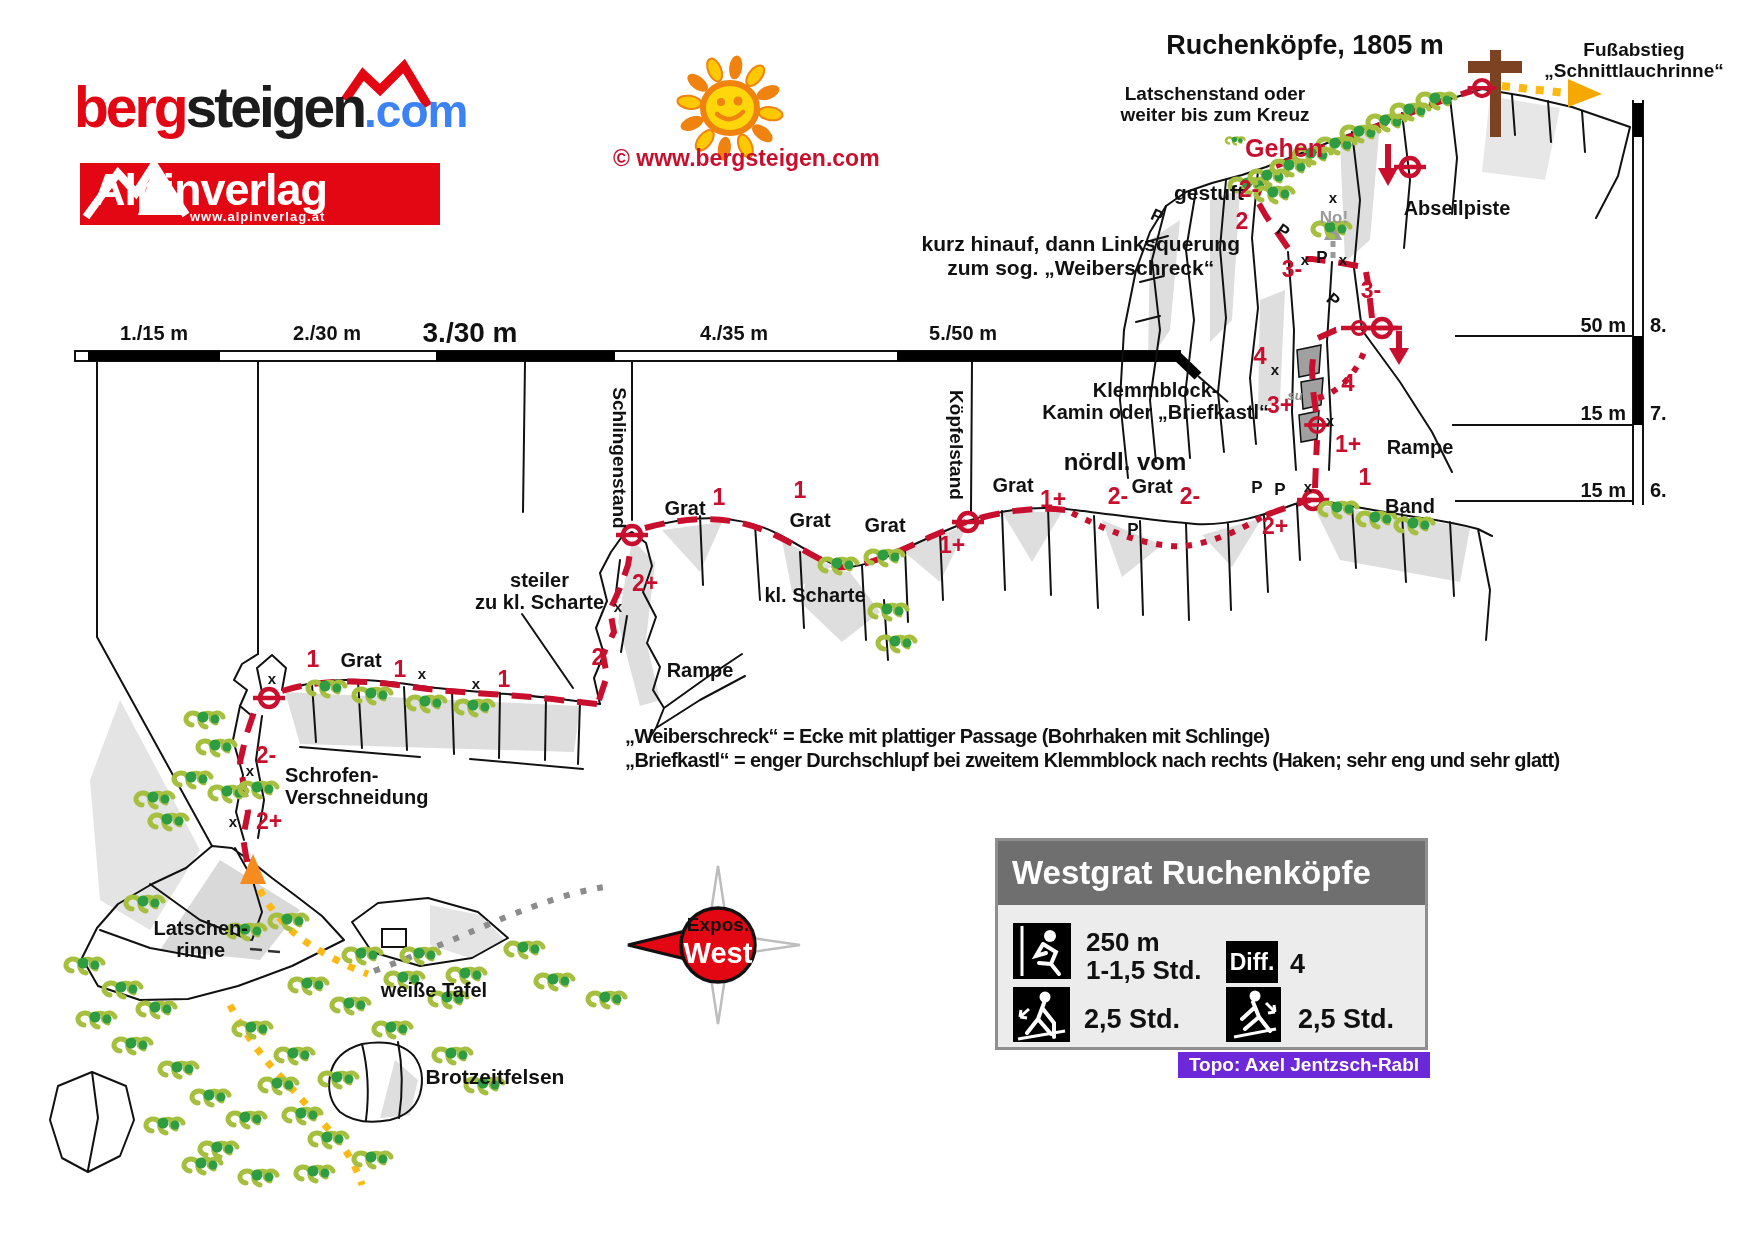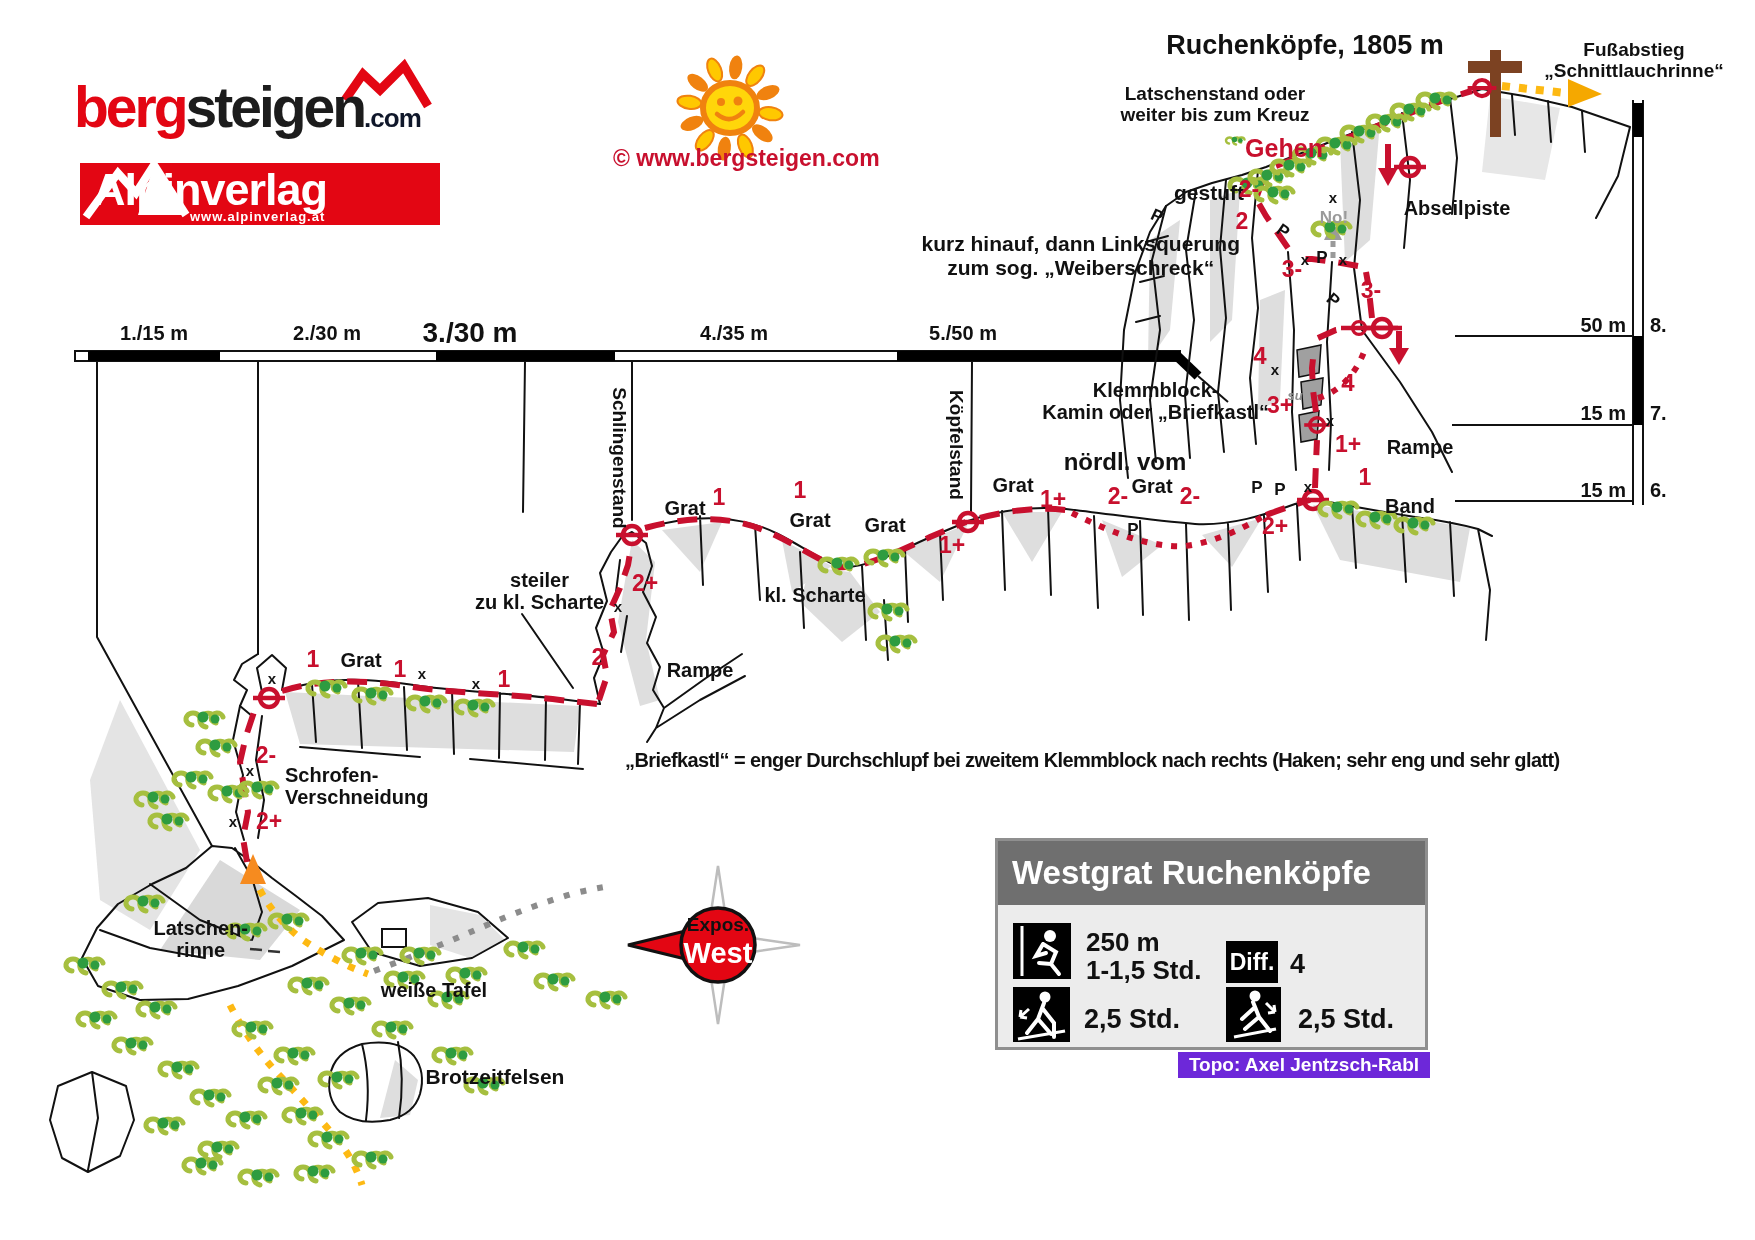--- a/index.html
+++ b/index.html
@@ -13,21 +13,21 @@
   .v{transform:translate(-50%,-50%) rotate(90deg);text-align:center;white-space:nowrap;}
   .red{color:#C8102E;}
   .gry{color:#9A9A9A;}
   .wht{color:#fff;}
   .bl{fill:none;stroke:#A6BF3F;stroke-width:5;stroke-linecap:round;}
   .bd{fill:#2E9C40;stroke:none;}
   .anch{stroke:#C8102E;stroke-width:4.5;fill:none;}
   .rock{stroke:#111;stroke-width:2;fill:none;stroke-linejoin:round;stroke-linecap:round;}
   
   #logo{position:absolute;left:74px;top:78px;font-weight:bold;letter-spacing:-3px;font-size:57px;line-height:58px;}
-  #logo .b{color:#E30613;} #logo .s{color:#1c1c1c;} #logo .tld{color:#0f172a;font-size:26px;letter-spacing:-1px;}
+  #logo .b{color:#E30613;} #logo .s{color:#1c1c1c;} #logo .tld{color:#3b82f6;font-size:46px;letter-spacing:-1px;}
   #averlag{position:absolute;left:80px;top:163px;width:360px;height:62px;background:#E30613;}
   #averlag .name{position:absolute;left:13px;top:1px;color:#fff;font-weight:bold;font-size:45px;letter-spacing:-1px;}
   #averlag .url{position:absolute;left:110px;top:46px;color:#fff;font-weight:bold;font-size:13px;letter-spacing:1px;}
   
   #infobox{position:absolute;left:995px;top:838px;width:433px;height:212px;background:#ECECEC;border:3px solid #8F8F8F;box-sizing:border-box;}
   #infobox .hdr{position:absolute;left:0;top:0;width:100%;height:64px;background:#6F6F6F;color:#fff;font-weight:bold;font-size:33px;line-height:64px;padding-left:14px;box-sizing:border-box;}
   #infobox .val{position:absolute;font-weight:bold;color:#111;font-size:26px;}
   .icobox{position:absolute;width:58px;height:56px;background:#000;}
   #diffbox{position:absolute;left:228px;top:100px;width:52px;height:42px;background:#000;color:#fff;font-weight:bold;font-size:23px;text-align:center;line-height:42px;}
   #credit{position:absolute;left:1178px;top:1052px;width:252px;height:26px;background:#6d28d9;color:#fff;font-weight:bold;font-size:19px;text-align:center;line-height:26px;}
@@ -321,20 +321,21 @@
 <div class="lbl c" style="left:734px;top:333px;font-size:20px;">4./35 m</div>
 <div class="lbl c" style="left:963px;top:333px;font-size:20px;">5./50 m</div>
 
 <div class="lbl r" style="left:1626px;top:325px;font-size:20px;">50 m</div>
 <div class="lbl l" style="left:1650px;top:325px;font-size:20px;">8.</div>
 <div class="lbl r" style="left:1626px;top:413px;font-size:20px;">15 m</div>
 <div class="lbl l" style="left:1650px;top:413px;font-size:20px;">7.</div>
 <div class="lbl r" style="left:1626px;top:490px;font-size:20px;">15 m</div>
 <div class="lbl l" style="left:1650px;top:490px;font-size:20px;">6.</div>
 
+<div class="lbl l" style="left:625px;top:736px;font-size:20px;letter-spacing:-0.6px;">„Weiberschreck“ = Ecke mit plattiger Passage (Bohrhaken mit Schlinge)</div>
 <div class="lbl l" style="left:625px;top:760px;font-size:20px;letter-spacing:-0.6px;">„Briefkastl“ = enger Durchschlupf bei zweitem Klemmblock nach rechts (Haken; sehr eng und sehr glatt)</div>
 
 <div class="lbl c" style="left:718px;top:925px;font-size:19px;">Expos.</div>
 <div class="lbl c wht" style="left:718px;top:953px;font-size:29px;">West</div>
 
 <div class="lbl c red" style="left:313px;top:660px;font-size:23px;">1</div>
 <div class="lbl c red" style="left:400px;top:670px;font-size:23px;">1</div>
 <div class="lbl c red" style="left:504px;top:680px;font-size:23px;">1</div>
 <div class="lbl c red" style="left:719px;top:498px;font-size:23px;">1</div>
 <div class="lbl c red" style="left:800px;top:491px;font-size:23px;">1</div>

